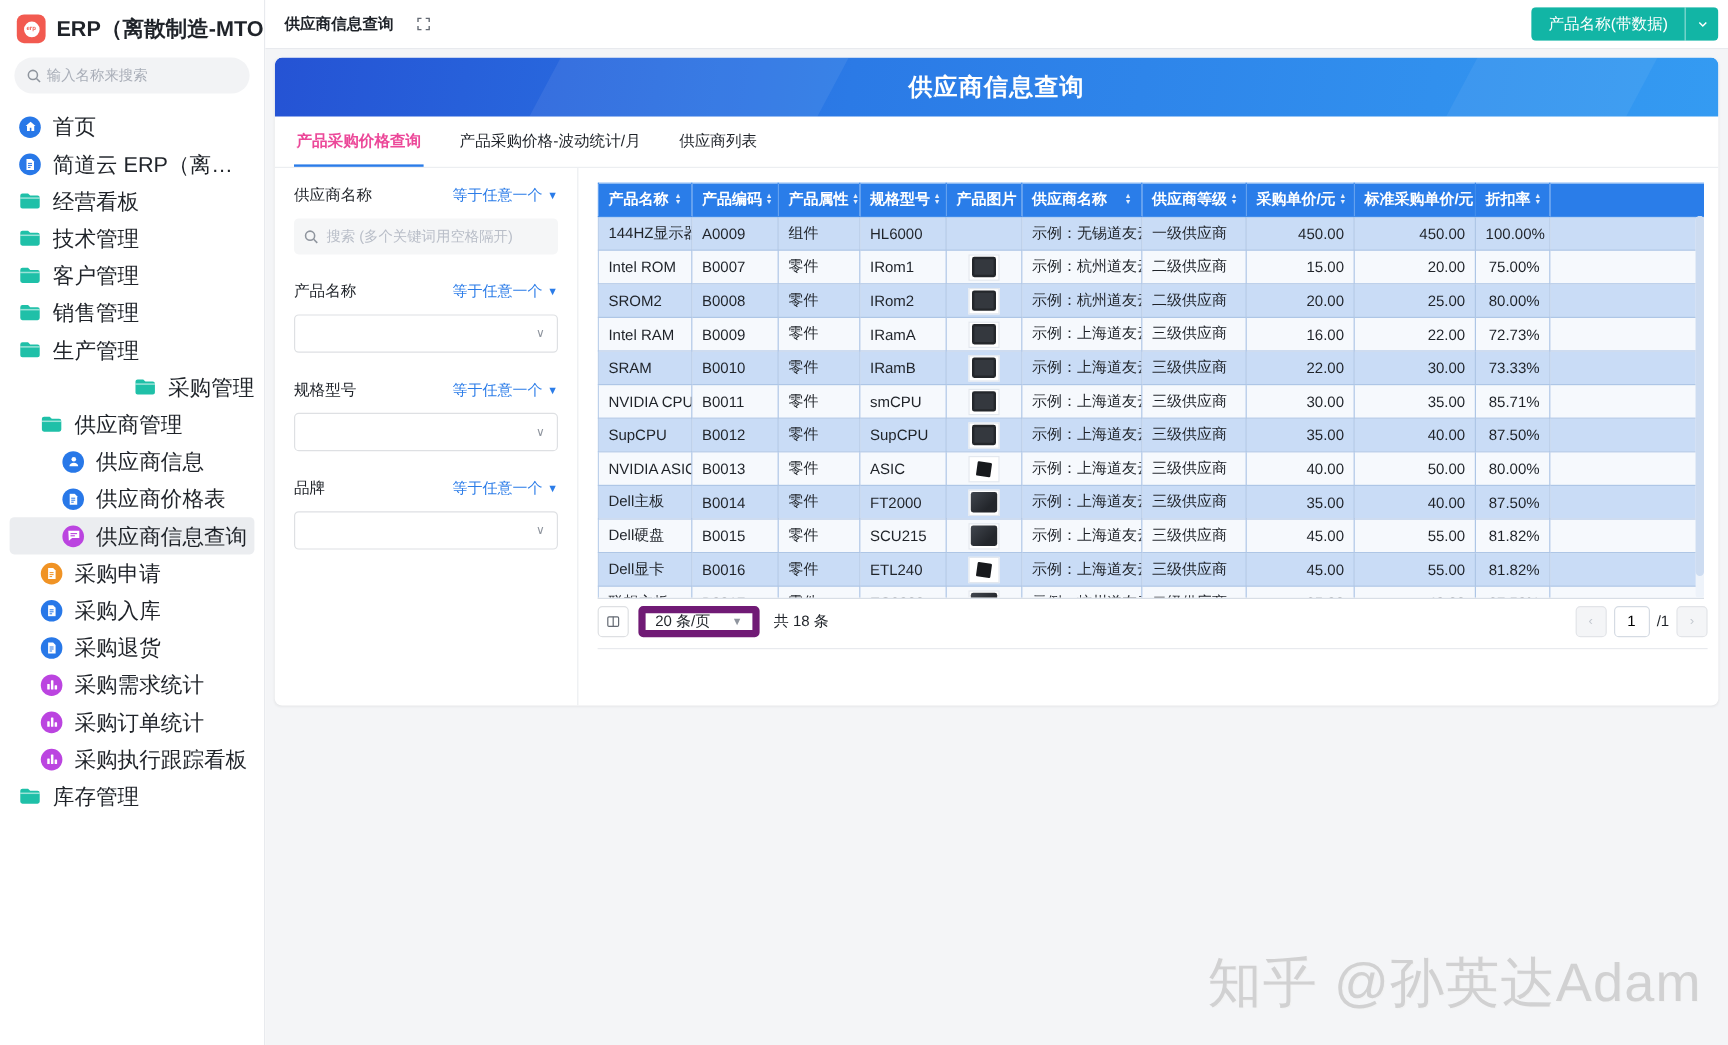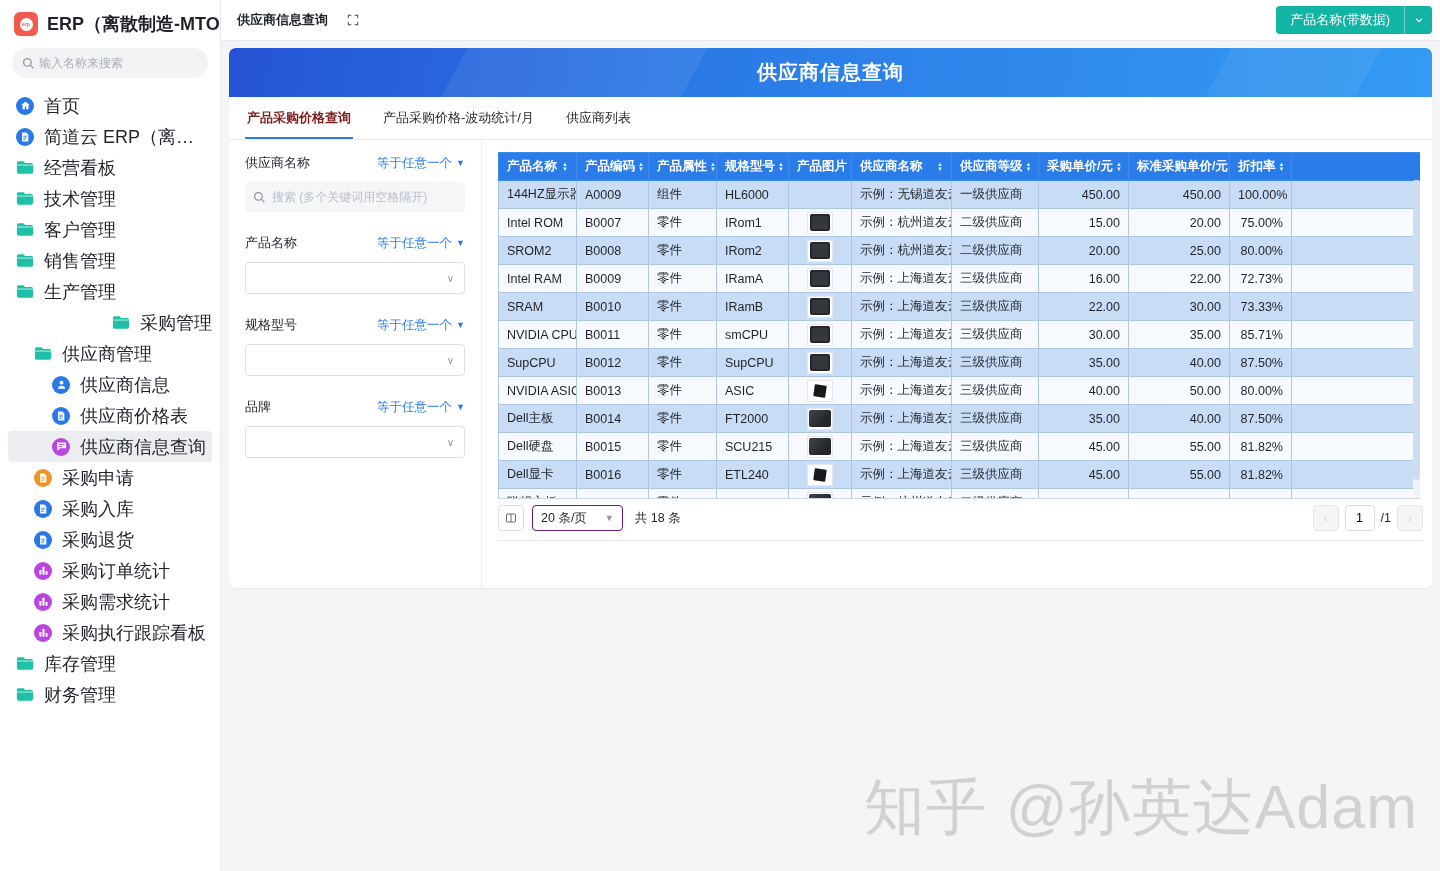--- a/index.html
+++ b/index.html
@@ -35,21 +35,21 @@
 
   .content { flex:1; padding:7px 8px; }
   .card { background:#fff; border-radius:6px; height:540px; box-shadow:0 1px 2px rgba(31,35,41,.06); overflow:hidden; display:flex; flex-direction:column; }
   .banner { height:49px; border-radius:6px 6px 0 0; background:linear-gradient(100deg,#2553d4 0%,#2b7ae6 40%,#349bf2 100%); position:relative; display:flex; align-items:center; justify-content:center; overflow:hidden; }
   .banner::before { content:""; position:absolute; left:18%; top:-30px; width:240px; height:140px; background:rgba(255,255,255,.07); transform:skewX(-28deg); }
   .banner::after { content:""; position:absolute; right:6%; top:-30px; width:150px; height:140px; background:rgba(255,255,255,.06); transform:skewX(-28deg); }
   .banner-title { color:#fff; font-size:20px; font-weight:bold; letter-spacing:1px; z-index:1; }
 
   .tabs { display:flex; gap:28px; padding:0 16px; border-bottom:1px solid #eceef1; flex-shrink:0; }
   .tab { padding:12px 2px 10px 2px; font-size:13px; cursor:pointer; border-bottom:2px solid transparent; color:#1f2329; }
-  .tab.active { color:#7f1d1d; font-weight:bold; border-bottom-color:#2b7ce8; }
+  .tab.active { color:#ec4899; font-weight:bold; border-bottom-color:#2b7ce8; }
 
   .panel-body { flex:1; display:flex; min-height:0; }
   .filters { width:253px; flex-shrink:0; border-right:1px solid #eceef1; padding:14px 16px; overflow:hidden; }
   .f-head { display:flex; align-items:center; justify-content:space-between; margin-bottom:10px; }
   .f-label { font-size:13px; color:#1f2329; }
   .f-op { color:#2b7ce8; font-size:12.5px; cursor:pointer; display:flex; align-items:center; gap:4px; }
   .f-op .tri { font-size:9px; }
   .f-search { height:30px; background:#f5f6f7; border-radius:4px; display:flex; align-items:center; gap:6px; padding:0 8px; margin-bottom:12px; }
   .f-search input { border:none; outline:none; background:transparent; font-size:12px; width:180px; }
   .f-search input::placeholder { color:#b9bec8; }
@@ -75,29 +75,29 @@
   td.ctr { text-align:center; }
   .imgbox { width:26px; height:22px; background:#fff; border:1px solid #e3e8ef; display:inline-flex; align-items:center; justify-content:center; vertical-align:middle; }
   .pimg-chip { width:20px; height:17px; background:#34383e; border:2px solid #24272b; border-radius:2px; }
   .pimg-chip-small { width:12px; height:12px; background:#17191c; border-radius:1px; transform:rotate(8deg); }
   .pimg-board { width:22px; height:17px; background:linear-gradient(135deg,#41464e 0%,#23262b 70%); border-radius:2px; }
   .vscroll { position:absolute; right:0; top:28px; width:7px; height:319px; background:#eef3fa; border-radius:4px; }
   .vscroll .thumb { width:7px; height:300px; background:#cddcf1; border-radius:4px; }
 
   .pgbar { display:flex; align-items:center; margin-top:6px; padding-bottom:9px; border-bottom:1px solid #e8eaee; width:925px; }
   .icon-btn { width:26px; height:26px; border:1px solid #dee0e3; border-radius:4px; background:#fff; display:flex; align-items:center; justify-content:center; cursor:pointer; margin-right:8px; color:#646a73; }
-  .page-size { height:26px; border:1px solid #701a75; border-radius:4px; background:#fff; display:flex; align-items:center; gap:18px; padding:0 8px; font-size:12.5px; cursor:pointer; margin-right:12px; }
+  .page-size { height:26px; border:6px solid #701a75; border-radius:4px; background:#fff; display:flex; align-items:center; gap:18px; padding:0 8px; font-size:12.5px; cursor:pointer; margin-right:12px; }
   .page-size .chev { font-size:9px; color:#8f959e; }
   .total { font-size:12.5px; }
   .pg-right { margin-left:auto; display:flex; align-items:center; gap:6px; }
   .pg-btn { width:26px; height:26px; border:1px solid #e2e4e8; border-radius:4px; background:#f4f5f7; color:#c3c7cf; display:flex; align-items:center; justify-content:center; font-size:11px; cursor:default; }
   .pg-input { width:30px; height:26px; border:1px solid #d5dbe3; border-radius:4px; text-align:center; font-size:12.5px; outline:none; }
   .pg-total { font-size:12.5px; color:#1f2329; }
 
-  .watermark { position:absolute; right:22px; bottom:22px; font-size:61px; color:#c9c9c9; opacity:.8; letter-spacing:1px; pointer-events:none; text-shadow:1px 1px 0 #f2f2f2; }
+  .watermark { position:absolute; right:22px; bottom:22px; font-size:45px; color:#c9c9c9; opacity:.8; letter-spacing:1px; pointer-events:none; text-shadow:1px 1px 0 #f2f2f2; }
 </style>
 </head>
 <body>
 
 <div class="app">
 
   <aside class="sidebar">
     <div class="logo-row">
       <span class="logo-badge">
           <span class="dot">erp</span>
@@ -270,59 +270,50 @@
           <span class="lbl">采购退货</span>
         </div>
         <div class="nav-item" style="padding-left: 26px;">
           <span class="cic" style="background:#bb44e0">
             <svg width="11" height="11" viewBox="0 0 24 24" fill="#fff">
               <rect x="3" y="11" width="4.5" height="10" rx="1"></rect>
               <rect x="9.7" y="4" width="4.5" height="17" rx="1"></rect>
               <rect x="16.4" y="13" width="4.5" height="8" rx="1"></rect>
             </svg>
           </span>
-          <span class="lbl">采购订单统计</span>
+          <span class="lbl">采购需求统计</span>
         </div>
         <div class="nav-item" style="padding-left: 26px;">
           <span class="cic" style="background:#bb44e0">
             <svg width="11" height="11" viewBox="0 0 24 24" fill="#fff">
               <rect x="3" y="11" width="4.5" height="10" rx="1"></rect>
               <rect x="9.7" y="4" width="4.5" height="17" rx="1"></rect>
               <rect x="16.4" y="13" width="4.5" height="8" rx="1"></rect>
             </svg>
           </span>
-          <span class="lbl">采购需求统计</span>
+          <span class="lbl">采购订单统计</span>
         </div>
         <div class="nav-item" style="padding-left: 26px;">
           <span class="cic" style="background:#bb44e0">
             <svg width="11" height="11" viewBox="0 0 24 24" fill="#fff">
               <rect x="3" y="11" width="4.5" height="10" rx="1"></rect>
               <rect x="9.7" y="4" width="4.5" height="17" rx="1"></rect>
               <rect x="16.4" y="13" width="4.5" height="8" rx="1"></rect>
             </svg>
           </span>
           <span class="lbl">采购执行跟踪看板</span>
         </div>
         <div class="nav-item" style="padding-left: 8px;">
           <span class="fic">
             <svg width="18" height="15" viewBox="0 0 20 16" fill="#1fc0a8">
               <path d="M1 3a2 2 0 0 1 2-2h5.2l2 2H17a2 2 0 0 1 2 2v8a2 2 0 0 1-2 2H3a2 2 0 0 1-2-2z"></path>
               <rect x="1" y="4.6" width="18" height="1.4" fill="rgba(255,255,255,.55)"></rect>
             </svg>
           </span>
           <span class="lbl">库存管理</span>
-        </div>
-        <div class="nav-item" style="padding-left: 8px;">
-          <span class="fic">
-            <svg width="18" height="15" viewBox="0 0 20 16" fill="#1fc0a8">
-              <path d="M1 3a2 2 0 0 1 2-2h5.2l2 2H17a2 2 0 0 1 2 2v8a2 2 0 0 1-2 2H3a2 2 0 0 1-2-2z"></path>
-              <rect x="1" y="4.6" width="18" height="1.4" fill="rgba(255,255,255,.55)"></rect>
-            </svg>
-          </span>
-          <span class="lbl">财务管理</span>
         </div>
       </nav>
   </aside>
 
   <div class="main">
 
     <div class="topbar">
       <span class="topbar-title">供应商信息查询</span>
       <span class="expand-btn">
         <svg width="14" height="14" viewBox="0 0 24 24" fill="none" stroke="#646a73" stroke-width="2">

